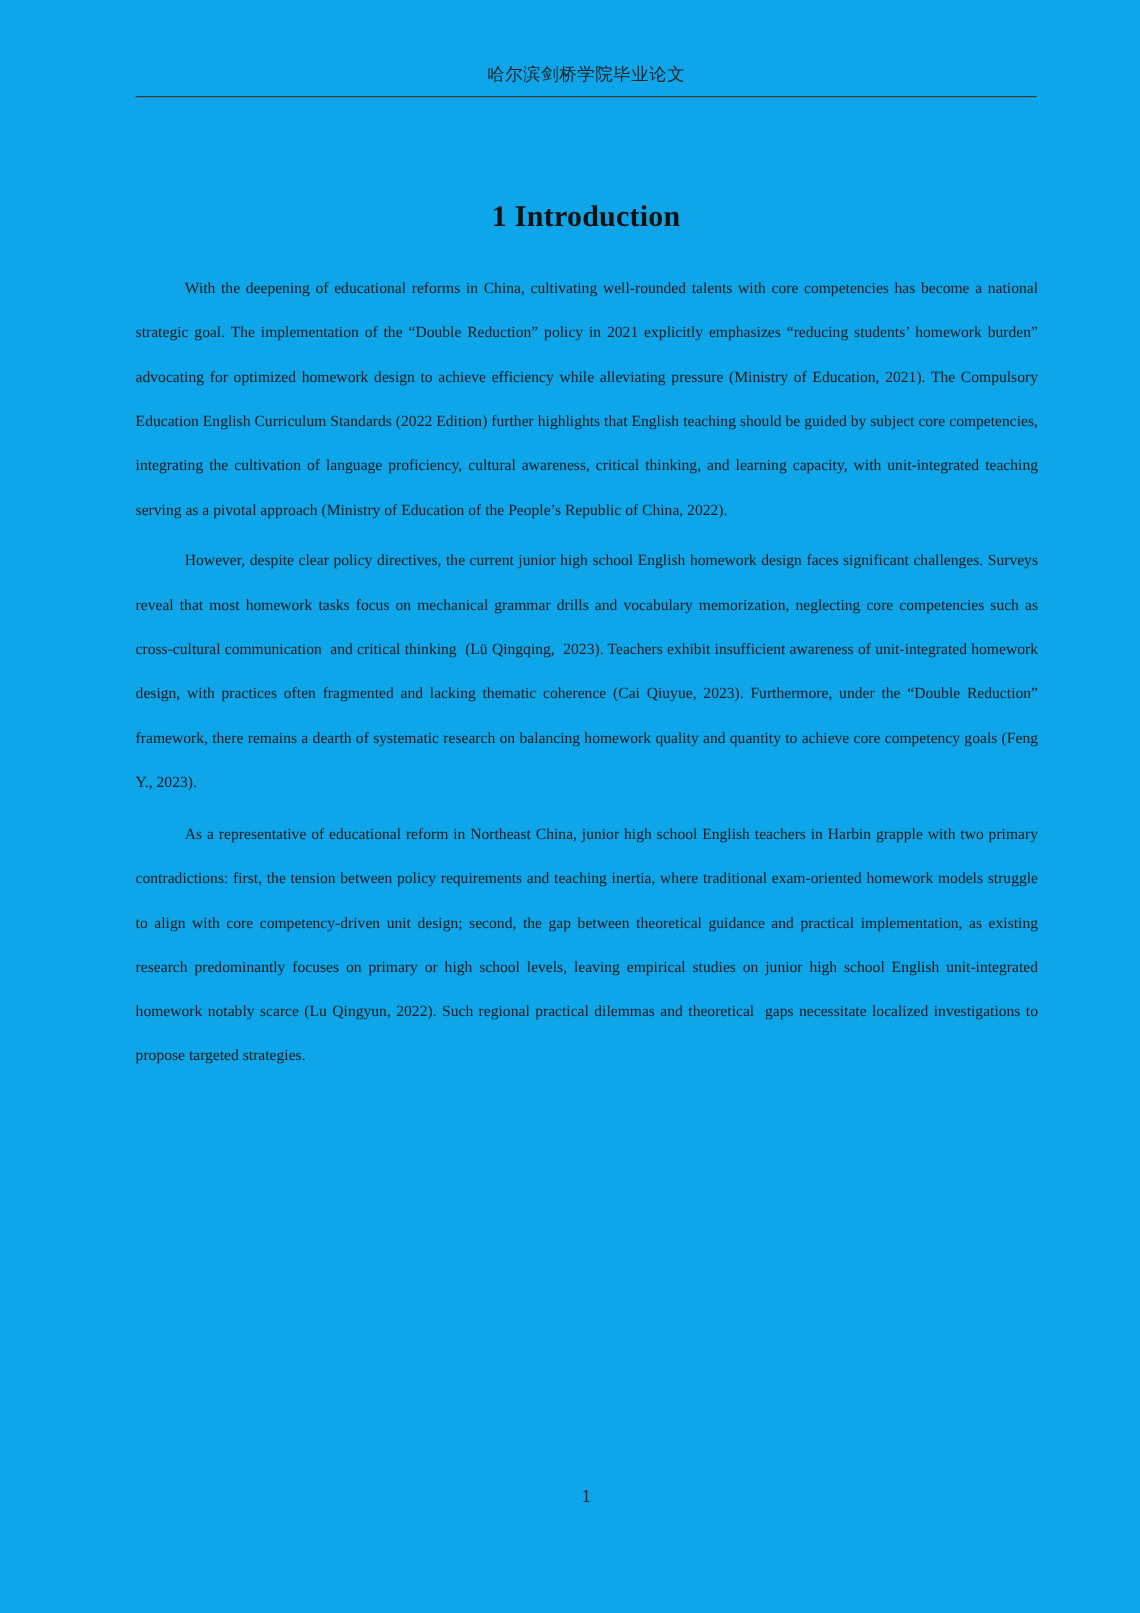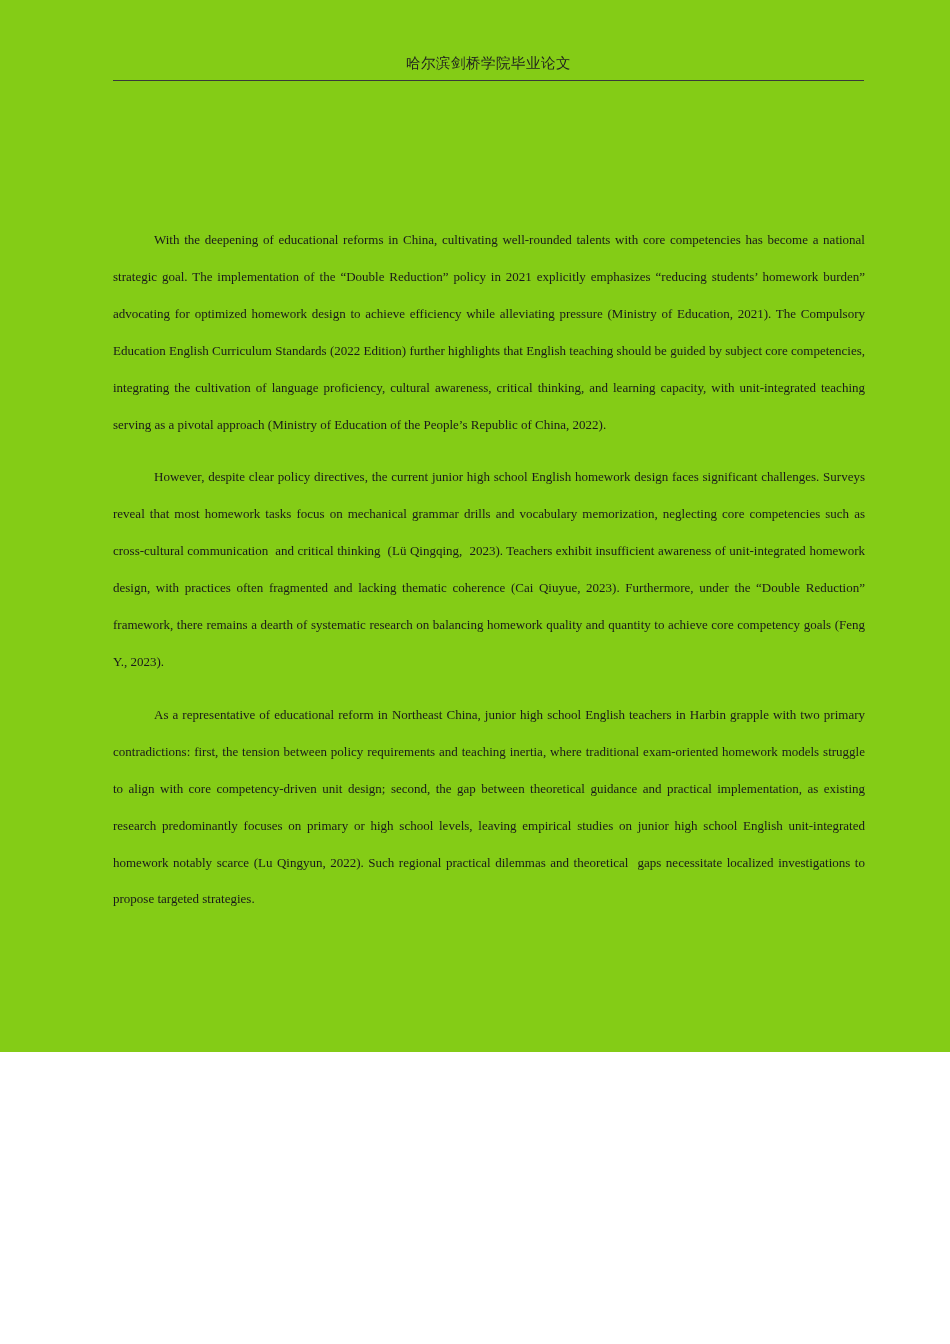--- a/index.html
+++ b/index.html
@@ -7,22 +7,22 @@
     padding: 0;
     background: #ffffff;
   }
   body {
     font-family: "Liberation Serif", "DejaVu Serif", serif;
     color: #1a1a1a;
   }
   .page {
     position: relative;
     width: 950px;
-    height: 1052px;
-    background: #84cc16;
+    height: 1344px;
+    background: #0ea5e9;
     overflow: hidden;
     box-sizing: border-box;
   }
 
   
   .header {
     position: absolute;
     left: 113px;
     top: 52px;
     width: 751px;
@@ -69,21 +69,21 @@
     line-height: 36.9px;
     text-align: justify;
     text-justify: inter-word;
     text-indent: 41px;
     color: #1a1a1a;
     white-space: pre-wrap;
     -webkit-hyphens: none;
     hyphens: none;
   }
   p.para + p.para {
-    margin-top: 16px;
+    margin-top: 6px;
     font-family: Liberation Serif, serif;
   }
 
   
   .footer {
     position: absolute;
     left: 113px;
     top: 1238px;
     width: 751px;
     text-align: center;
@@ -95,20 +95,21 @@
 </head>
 <body>
 
 <div class="page">
 
   <div class="header">
     <div class="header-text">哈尔滨剑桥学院毕业论文</div>
     <div class="header-rule"></div>
   </div>
 
+  <h1 class="section-title">1  Introduction</h1>
 
   <div class="body-block">
     <p class="para">With the deepening of educational reforms in China, cultivating well-rounded talents with core competencies has become a national strategic goal. The implementation of the “Double Reduction” policy in 2021 explicitly emphasizes “reducing students’ homework burden” advocating for optimized homework design to achieve efficiency while alleviating pressure (Ministry of Education, 2021). The Compulsory Education English Curriculum Standards (2022 Edition) further highlights that English teaching should be guided by subject core competencies, integrating the cultivation of language proficiency, cultural awareness, critical thinking, and learning capacity, with unit-integrated teaching serving as a pivotal approach (Ministry of Education of the People’s Republic of China, 2022).</p>
     <p class="para">However, despite clear policy directives, the current junior high school English homework design faces significant challenges. Surveys reveal that most homework tasks focus on mechanical grammar drills and vocabulary memorization, neglecting core competencies such as cross-cultural communication  and critical thinking  (Lü Qingqing,  2023). Teachers exhibit insufficient awareness of unit-integrated homework design, with practices often fragmented and lacking thematic coherence (Cai Qiuyue, 2023). Furthermore, under the “Double Reduction” framework, there remains a dearth of systematic research on balancing homework quality and quantity to achieve core competency goals (Feng Y., 2023).</p>
     <p class="para">As a representative of educational reform in Northeast China, junior high school English teachers in Harbin grapple with two primary contradictions: first, the tension between policy requirements and teaching inertia, where traditional exam-oriented homework models struggle to align with core competency-driven unit design; second, the gap between theoretical guidance and practical implementation, as existing research predominantly focuses on primary or high school levels, leaving empirical studies on junior high school English unit-integrated homework notably scarce (Lu Qingyun, 2022). Such regional practical dilemmas and theoretical  gaps necessitate localized investigations to propose targeted strategies.</p>
   </div>
 
   <div class="footer">1</div>
 
 </div>

